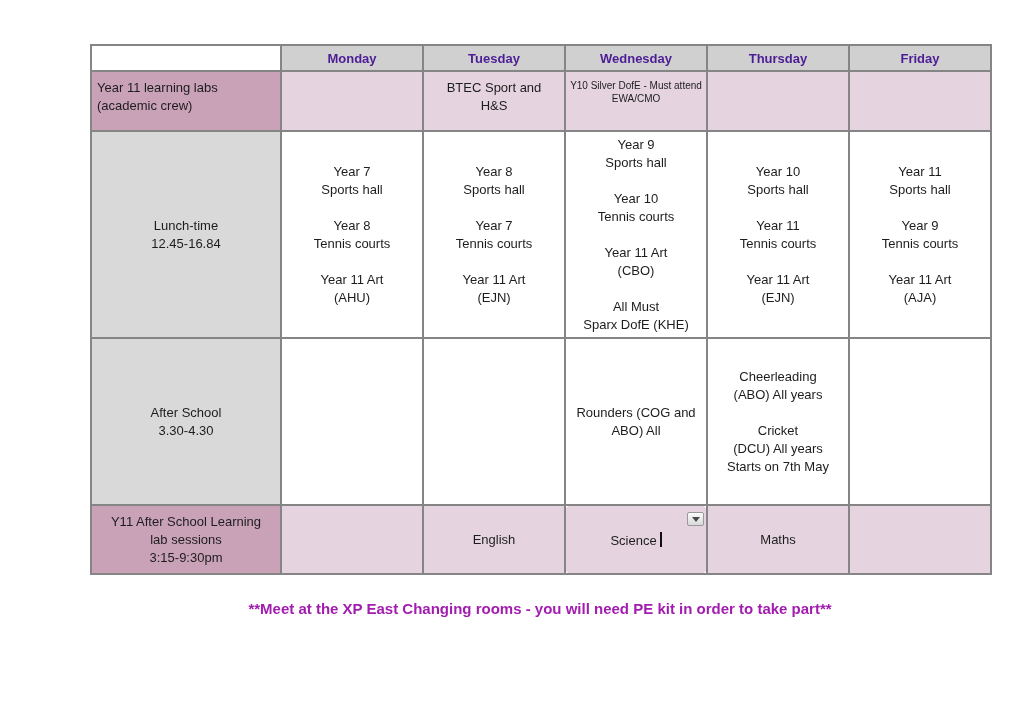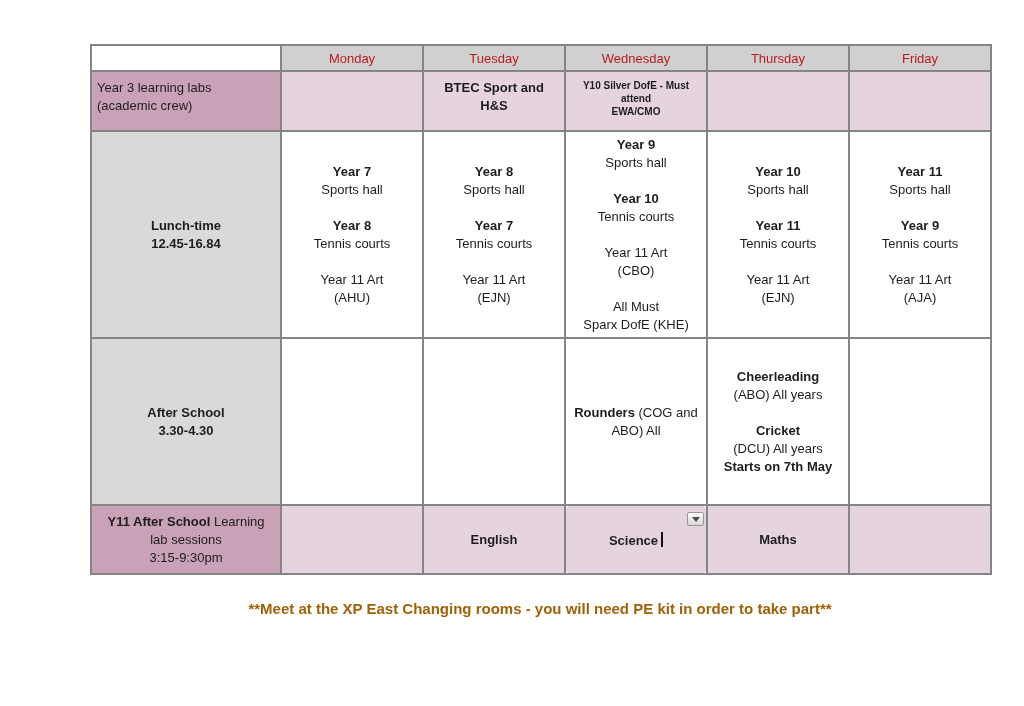--- a/index.html
+++ b/index.html
@@ -27,56 +27,56 @@
   table.timetable{
     border-collapse:collapse;table-layout:fixed;
     margin-left:90px;width:900px;
   }
   table.timetable td{
     border:2px solid var(--border);
     text-align:center;vertical-align:middle;
     font-size:13px;padding:2px 4px;overflow:hidden;
   }
   tr.r-dayhead{height:26px;}
-  tr.r-dayhead td{background:var(--day-header-bg);font-weight:normal;color:#b91c1c;margin-left:20px;}
+  tr.r-dayhead td{background:var(--day-header-bg);font-weight:bold;color:#4c1d95;margin-left:20px;}
   tr.r-dayhead td.corner{background:#ffffff;}
   tr.r-labs{height:60px;}
   tr.r-labs td{background:var(--pink-row-bg);vertical-align:top;padding-top:7px;}
   tr.r-labs td.rowhead-pink{text-align:left;padding-left:5px;}
   tr.r-lunch{height:207px;}
   tr.r-lunch td{background:#ffffff;}
   tr.r-after{height:167px;}
   tr.r-after td{background:#ffffff;}
   tr.r-y11{height:69px;}
   tr.r-y11 td{background:var(--pink-row-bg);}
   td.rowhead-gray{background:var(--time-header-bg) !important;font-weight:bold;}
   td.rowhead-pink{background:var(--pink-header-bg) !important;}
   .line{min-height:18px;line-height:18px;}
   td.small .line{min-height:13px;line-height:13px;font-size:10px;}
-  .b{font-weight:bold;}
+  .b{font-weight:normal;}
   .caret{
     display:inline-block;width:2px;height:15px;background:#101010;
     margin-left:3px;transform:translateY(2px);
   }
   td.science-cell{position:relative;border-radius:7px;}
   .dropdown-btn{
     position:absolute;top:6px;right:2px;width:17px;height:14px;
     background:linear-gradient(#fbfbfb,#d9d9d9);
     border:1px solid #999999;border-radius:2px;
     display:flex;align-items:center;justify-content:center;
     box-sizing:border-box;cursor:pointer;
   }
   .chevron-down{
     width:0;height:0;
     border-left:4px solid transparent;border-right:4px solid transparent;
     border-top:5px solid #4a4a4a;
   }
   .footer-note{
     width:900px;margin-left:90px;margin-top:25px;
-    text-align:center;font-weight:bold;font-size:15px;color:#a16207;
+    text-align:center;font-weight:bold;font-size:15px;color:#a21caf;
   }
 </style>
 </head>
 <body>
 
 <div class="page">
 
 
   <table class="timetable">
     <colgroup>
@@ -93,21 +93,21 @@
       <td class="corner"></td>
       <td>Monday</td>
       <td>Tuesday</td>
       <td>Wednesday</td>
       <td>Thursday</td>
       <td>Friday</td>
     </tr>
 
     <tr class="r-labs">
       <td class="rowhead-pink">
-            <div class="line"><span>Year 3 learning labs</span></div>
+            <div class="line"><span>Year 11 learning labs</span></div>
             <div class="line"><span>(academic crew)</span></div>
           </td>
       <td></td>
       <td>
             <div class="line"><span class="b">BTEC Sport and</span></div>
             <div class="line"><span class="b">H&amp;S</span></div>
           </td>
       <td class="small">
             <div class="line"><span class="b">Y10 Silver DofE - Must attend</span></div>
             <div class="line"><span class="b">EWA/CMO</span></div>

